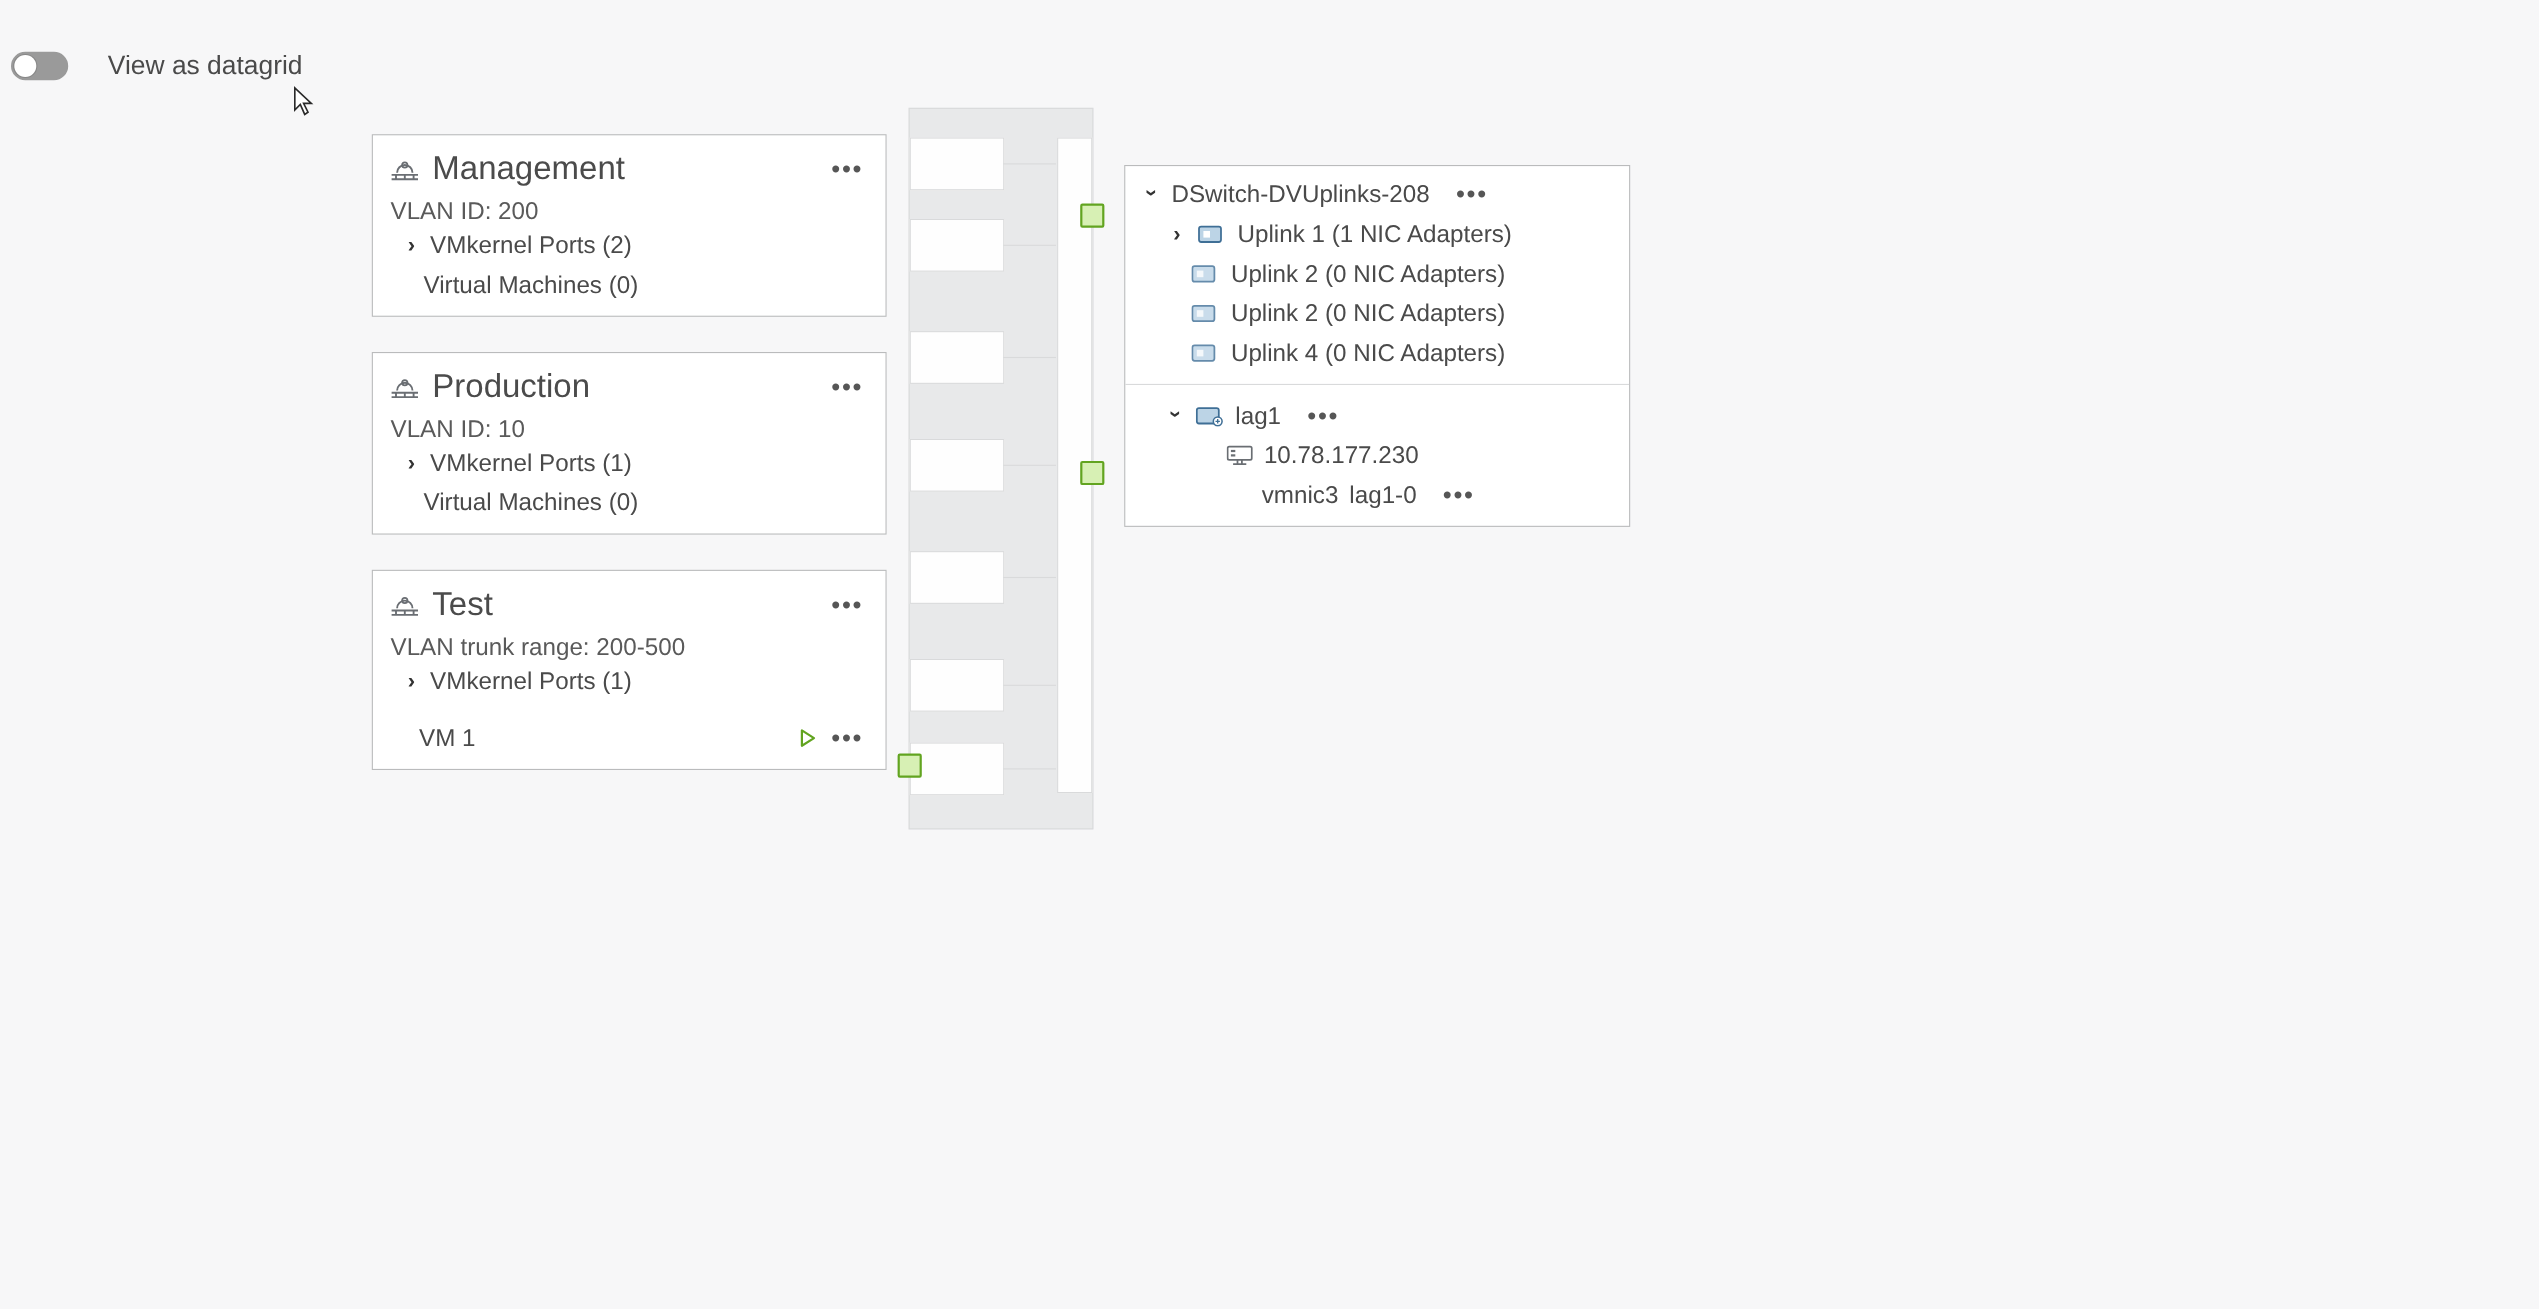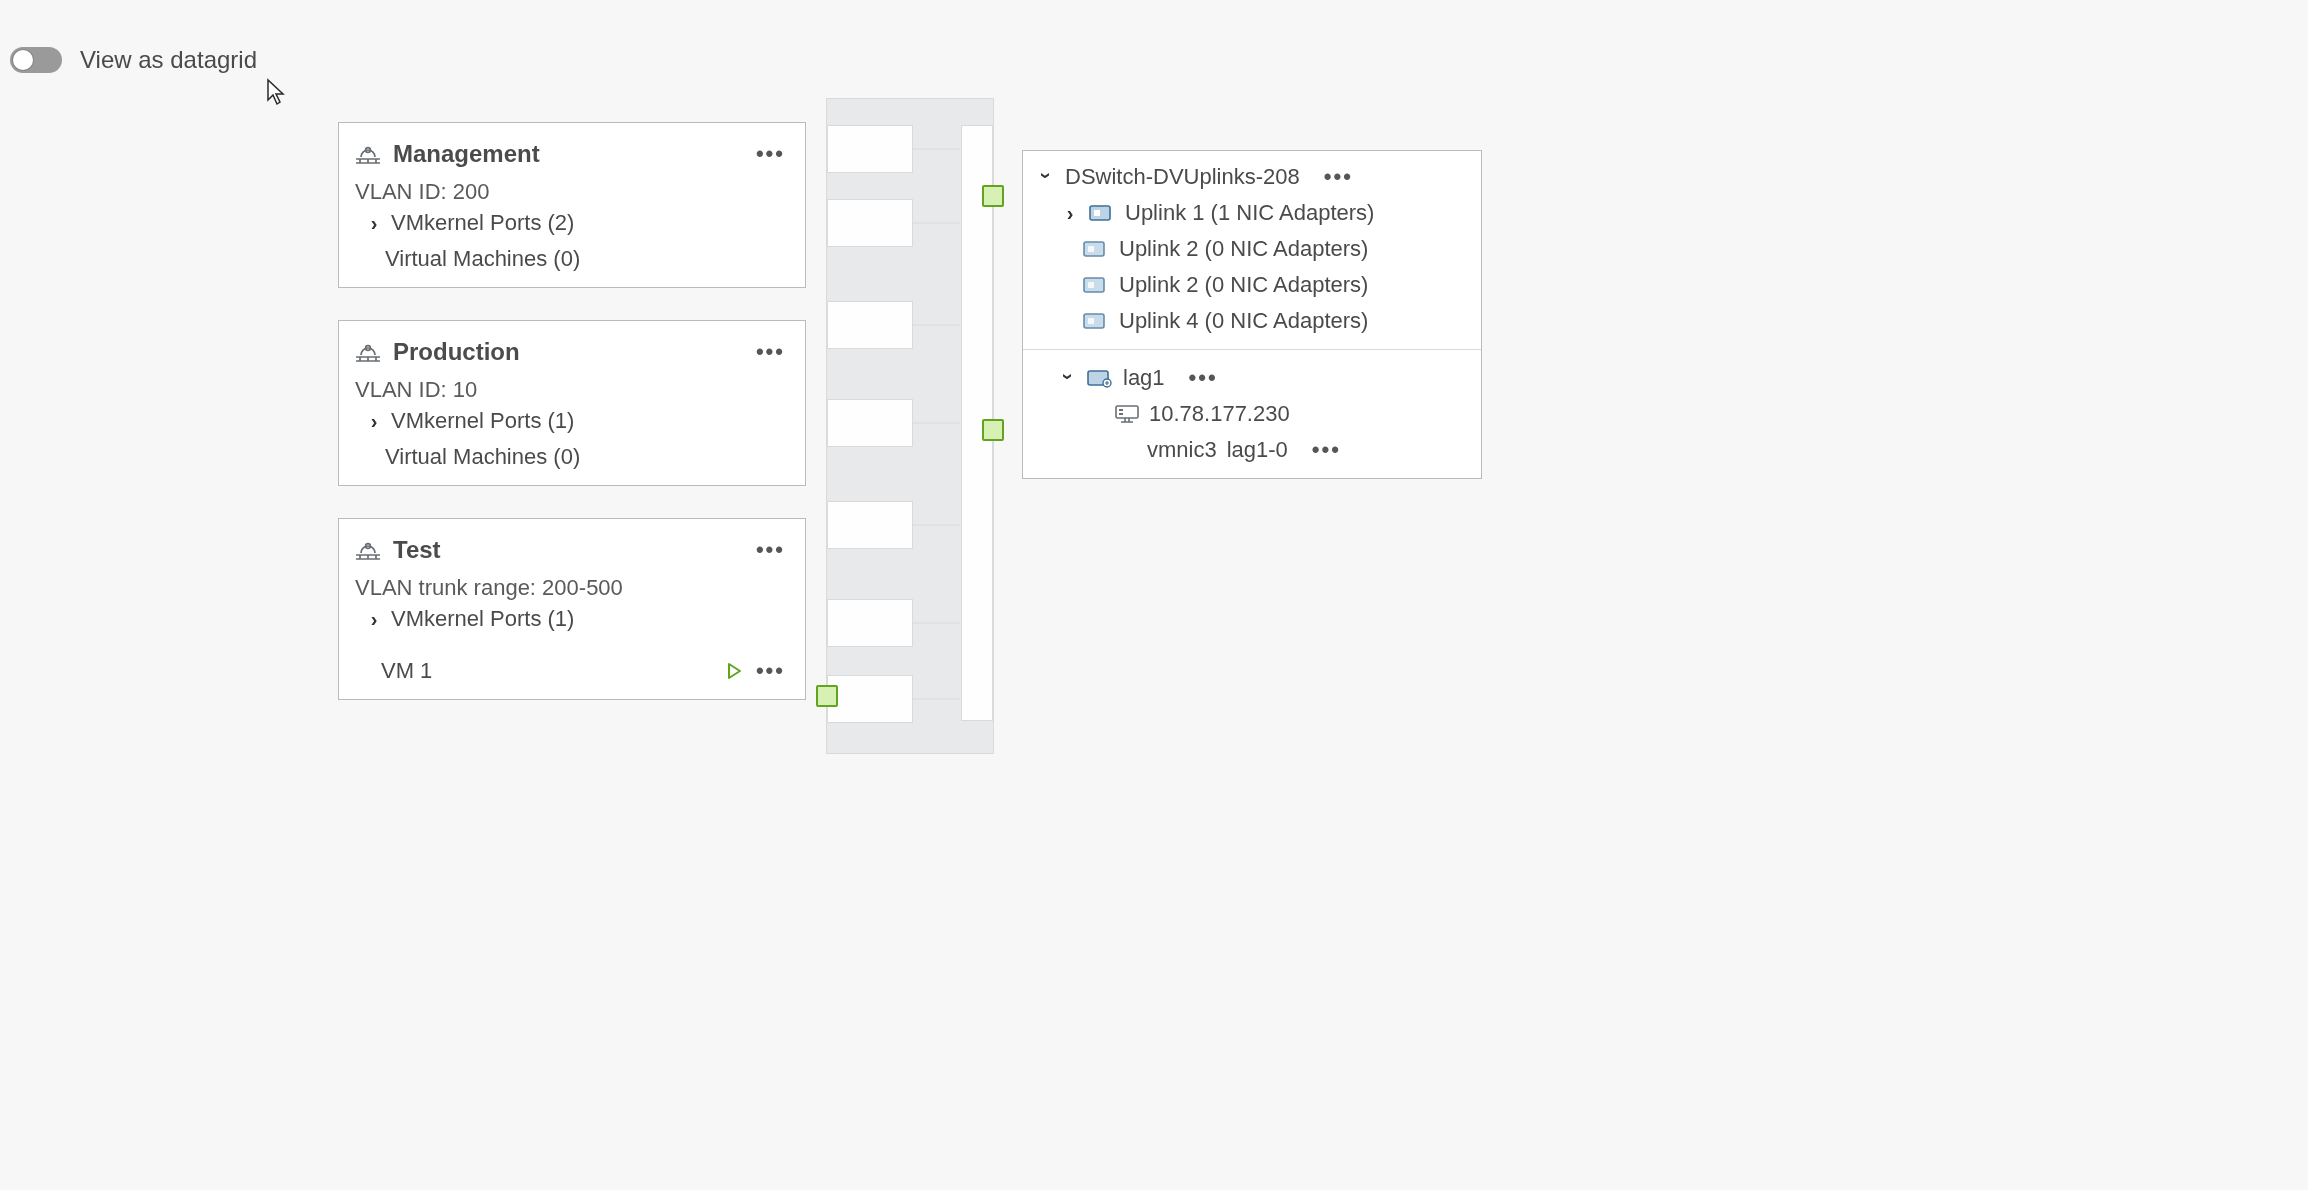--- a/index.html
+++ b/index.html
@@ -33,21 +33,21 @@
     height: 1190px;
     overflow: hidden;
   }
 
   
   .toggle-row {
     position: absolute;
     left: 10px; top: 46px;
     display: flex;
     align-items: center;
-    gap: 18px;
+    gap: 36px;
   }
   .toggle {
     width: 52px; height: 26px; border-radius: 13px;
     background: var(--toggle-bg);
     position: relative;
     cursor: pointer;
   }
   .toggle .knob {
     position: absolute; left: 3px; top: 3px;
     width: 20px; height: 20px; border-radius: 50%;
@@ -73,21 +73,21 @@
     background: var(--panel-bg);
     border: 1px solid var(--border);
     padding: 10px 16px 10px 16px;
   }
   .pg-card { width: 468px; left: 338px; }
   .pg-1 { top: 122px; }
   .pg-2 { top: 320px; }
   .pg-3 { top: 518px; }
 
   .card-header { display: flex; align-items: center; gap: 12px; height: 42px; }
-  .card-title { font-size: 24px; color: #4b4b4b; font-weight: 700; }
+  .card-title { font-size: 30px; color: #4b4b4b; font-weight: 400; }
   .card-actions { margin-left: auto; }
   .ellipsis { color: #565656; letter-spacing: 2px; font-weight: 700; cursor: pointer; padding: 2px 4px; }
   .subline { margin-top: 4px; font-size: 22px; color: #5a5a5a; }
 
   .row { display: flex; align-items: center; gap: 8px; height: 36px; font-size: 22px; }
   .indent-1 { padding-left: 10px; }
   .indent-2 { padding-left: 30px; }
   .indent-3 { padding-left: 26px; margin-top: 16px; }
   .row .spacer { flex: 1; }
 

